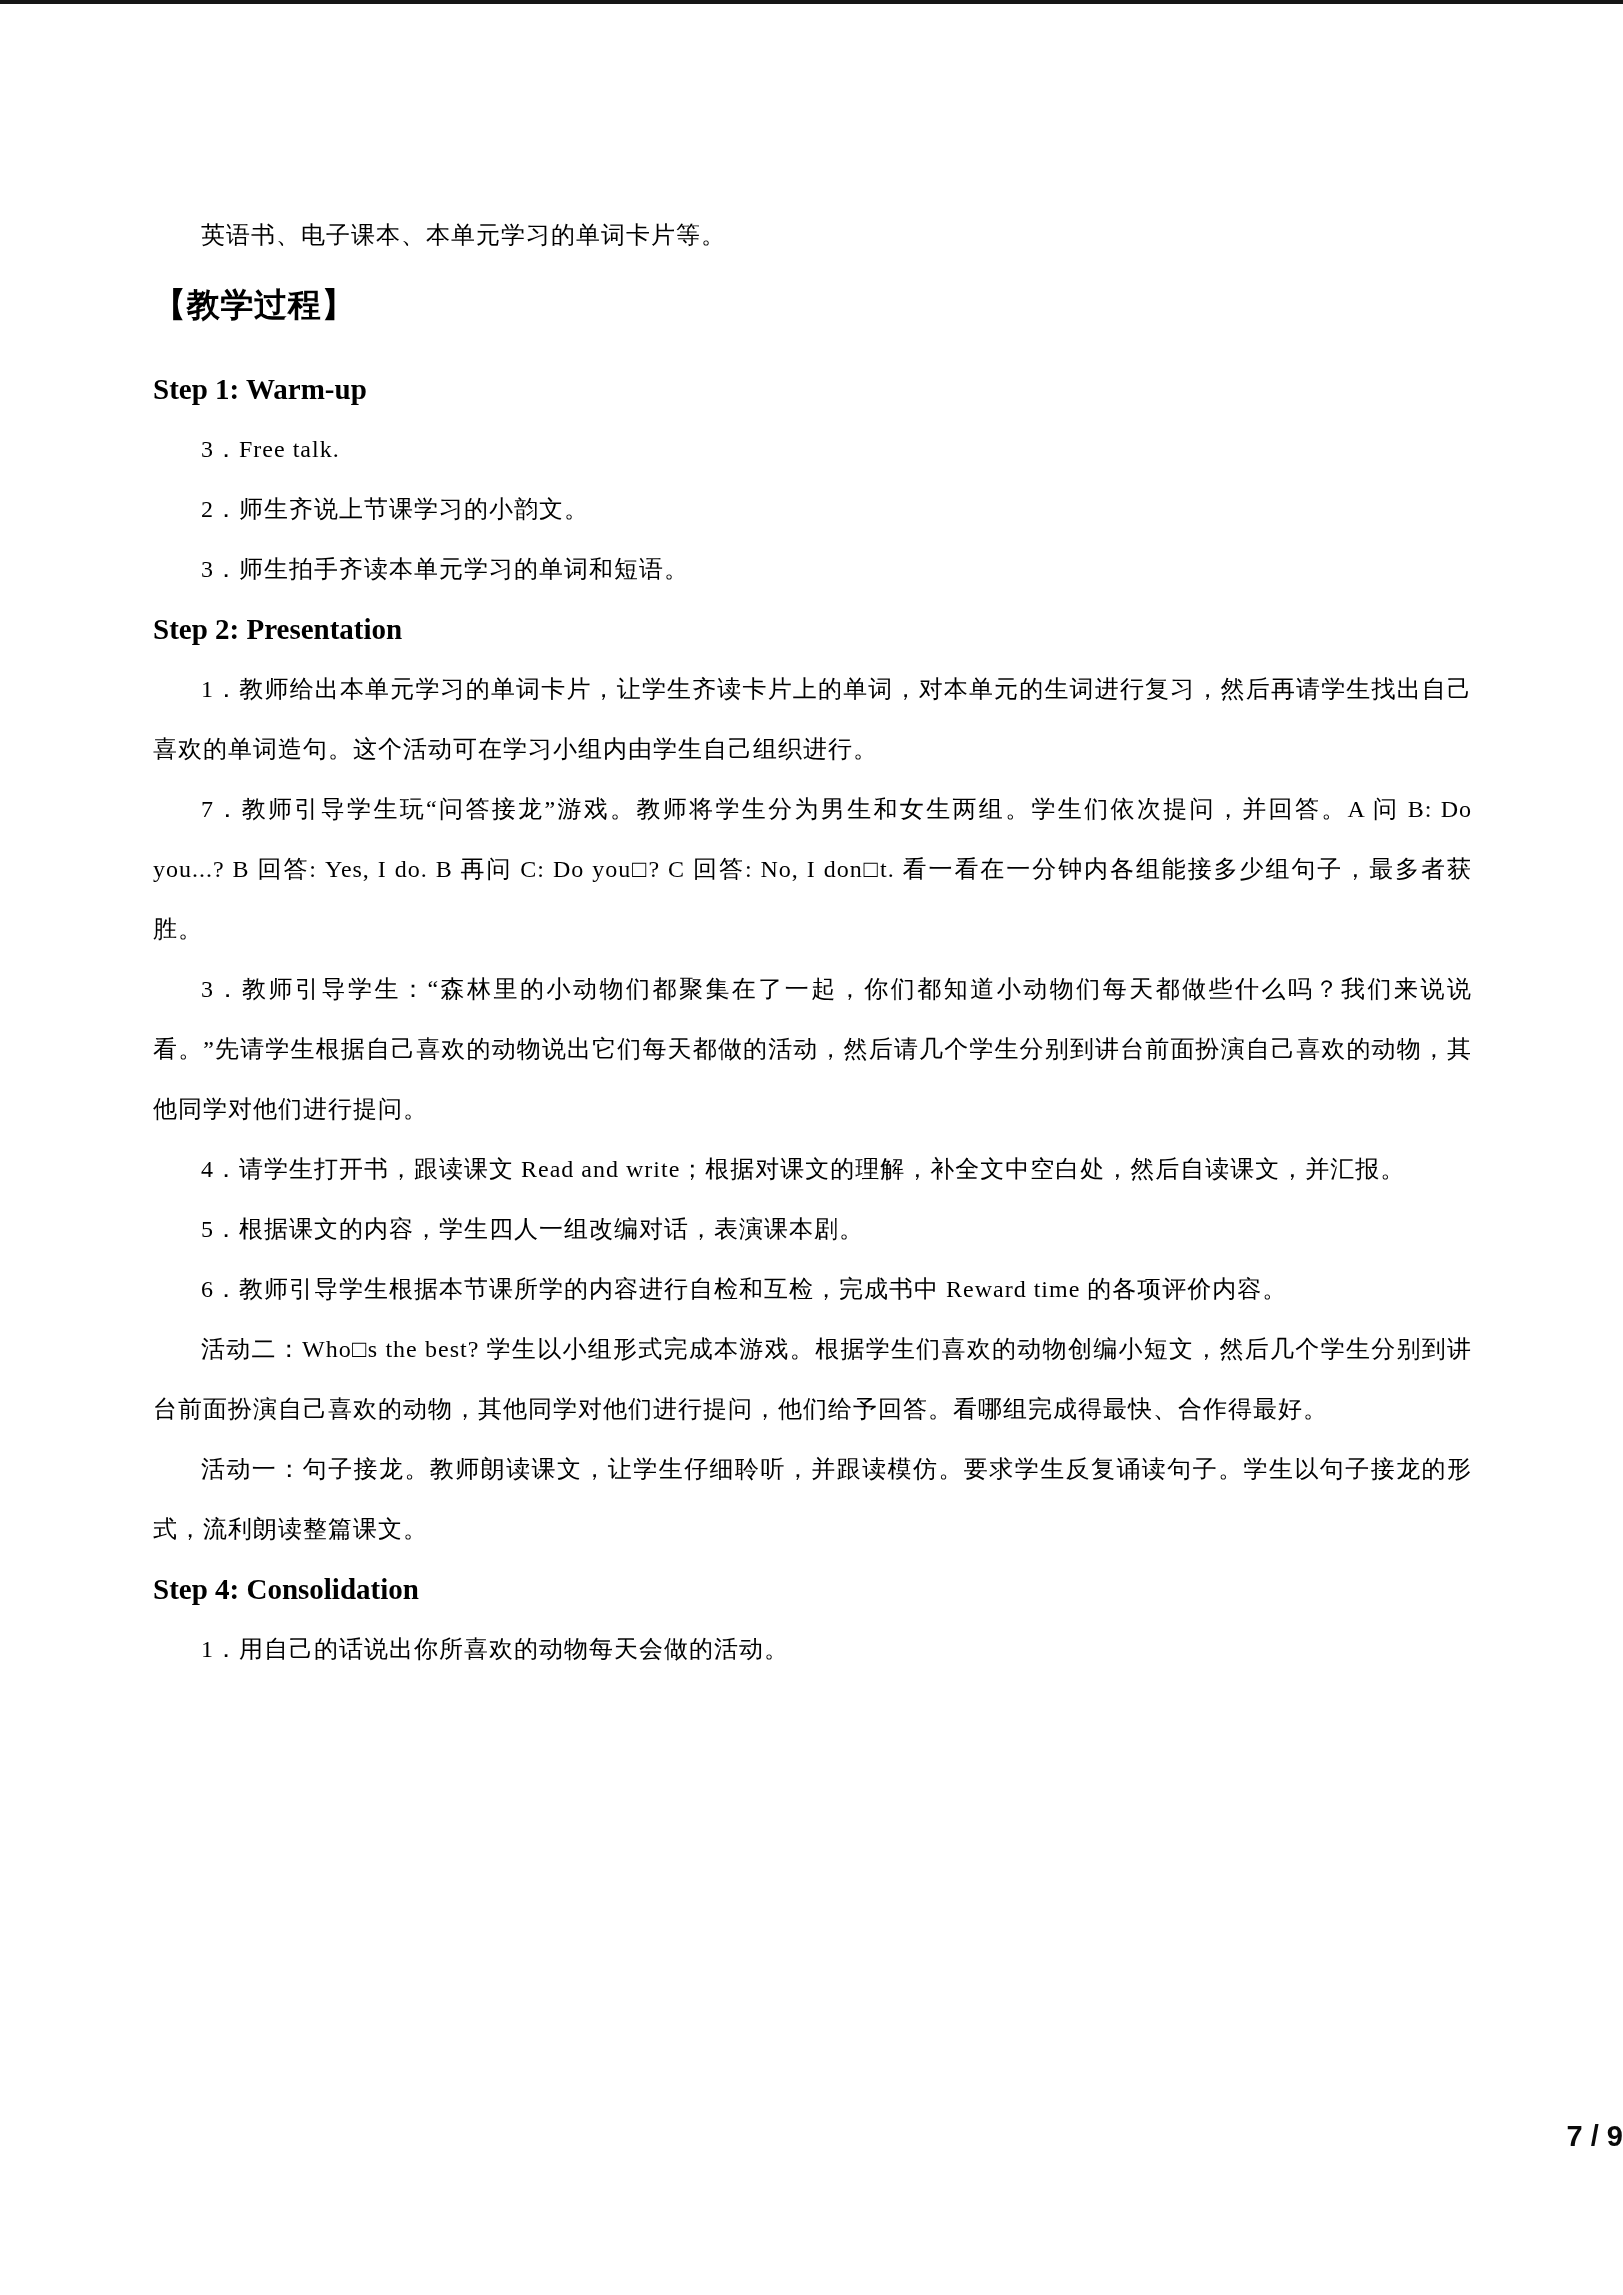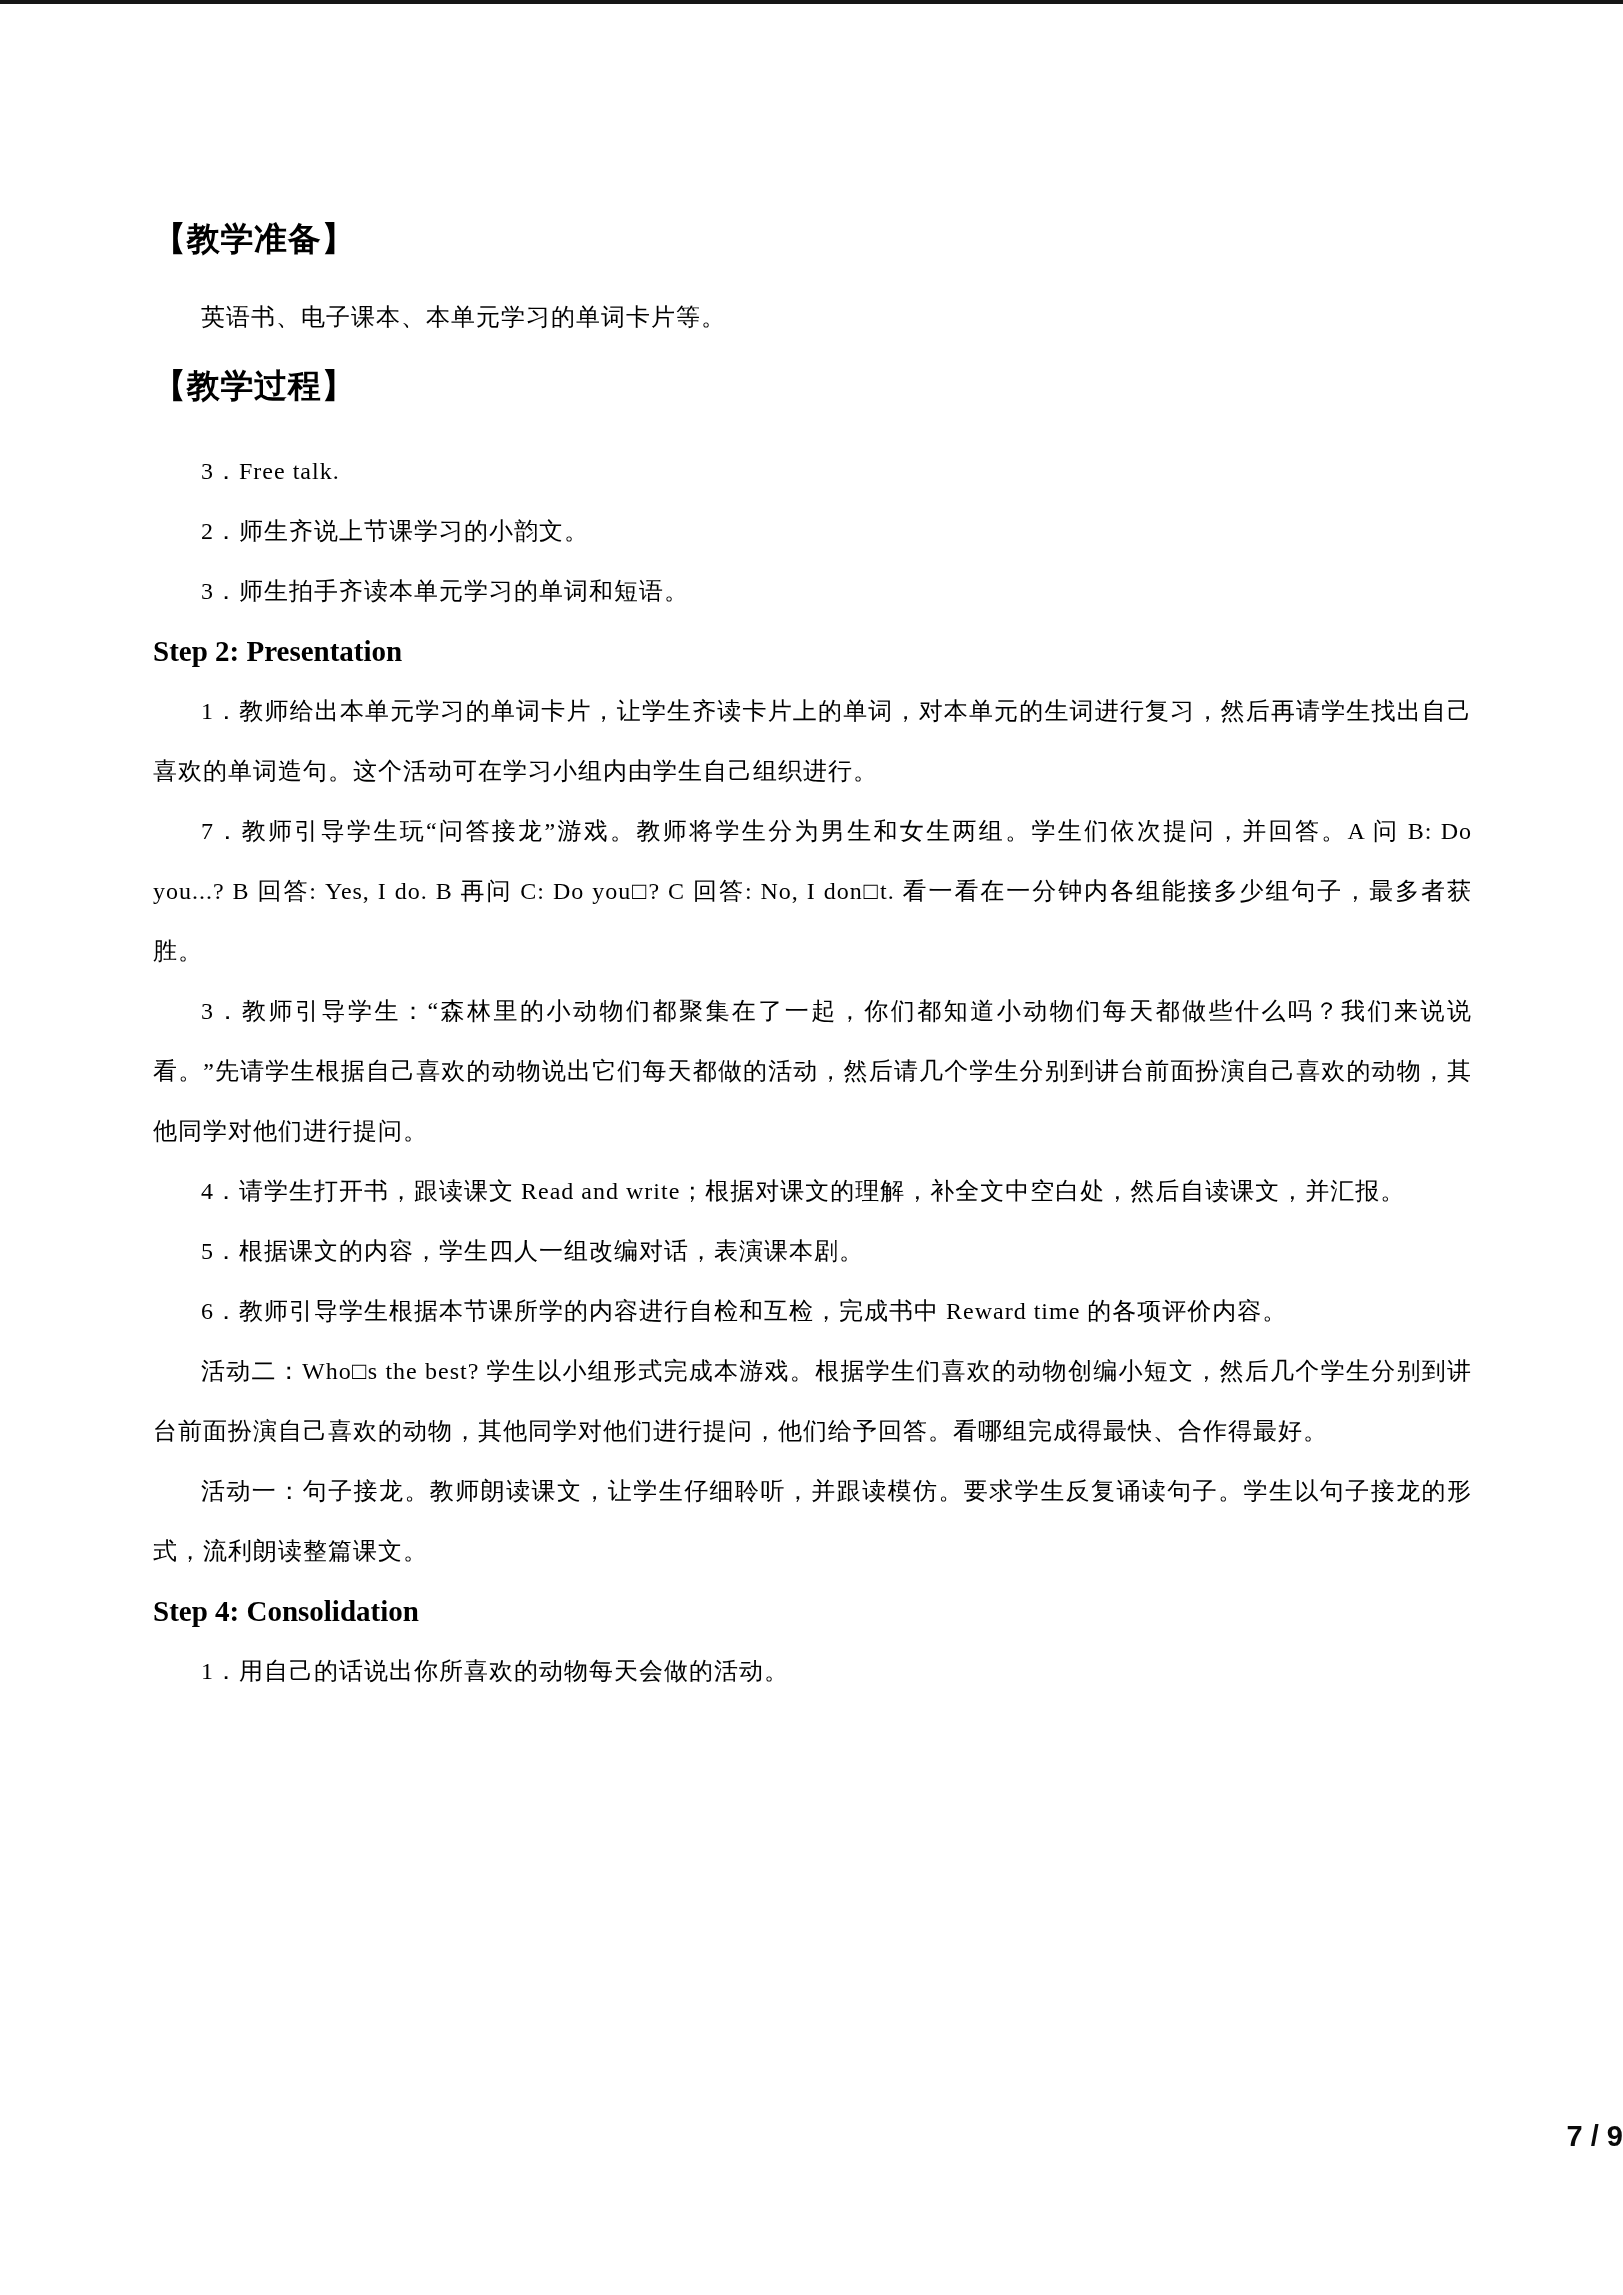--- a/index.html
+++ b/index.html
@@ -67,26 +67,26 @@
     color: #0a0a0a;
   }
 </style>
 </head>
 <body>
 
 <div class="top-border"></div>
 
 <div class="page-body">
 
-  <p class="h-bracket h-prep">【教学准备】</p>
 
   <p class="para">英语书、电子课本、本单元学习的单词卡片等。</p>
 
   <p class="h-bracket h-process">【教学过程】</p>
 
+  <p class="step-heading">Step 1: Warm-up</p>
   <p class="para">3．Free talk.</p>
   <p class="para">2．师生齐说上节课学习的小韵文。</p>
   <p class="para">3．师生拍手齐读本单元学习的单词和短语。</p>
 
   <p class="step-heading">Step 2: Presentation</p>
   <p class="para">1．教师给出本单元学习的单词卡片，让学生齐读卡片上的单词，对本单元的生词进行复习，然后再请学生找出自己喜欢的单词造句。这个活动可在学习小组内由学生自己组织进行。</p>
   <p class="para">7．教师引导学生玩“问答接龙”游戏。教师将学生分为男生和女生两组。学生们依次提问，并回答。A 问 B: Do you...? B 回答: Yes, I do. B 再问 C: Do you□? C 回答: No, I don□t. 看一看在一分钟内各组能接多少组句子，最多者获胜。</p>
   <p class="para">3．教师引导学生：“森林里的小动物们都聚集在了一起，你们都知道小动物们每天都做些什么吗？我们来说说看。”先请学生根据自己喜欢的动物说出它们每天都做的活动，然后请几个学生分别到讲台前面扮演自己喜欢的动物，其他同学对他们进行提问。</p>
   <p class="para">4．请学生打开书，跟读课文 Read and write；根据对课文的理解，补全文中空白处，然后自读课文，并汇报。</p>
   <p class="para">5．根据课文的内容，学生四人一组改编对话，表演课本剧。</p>

